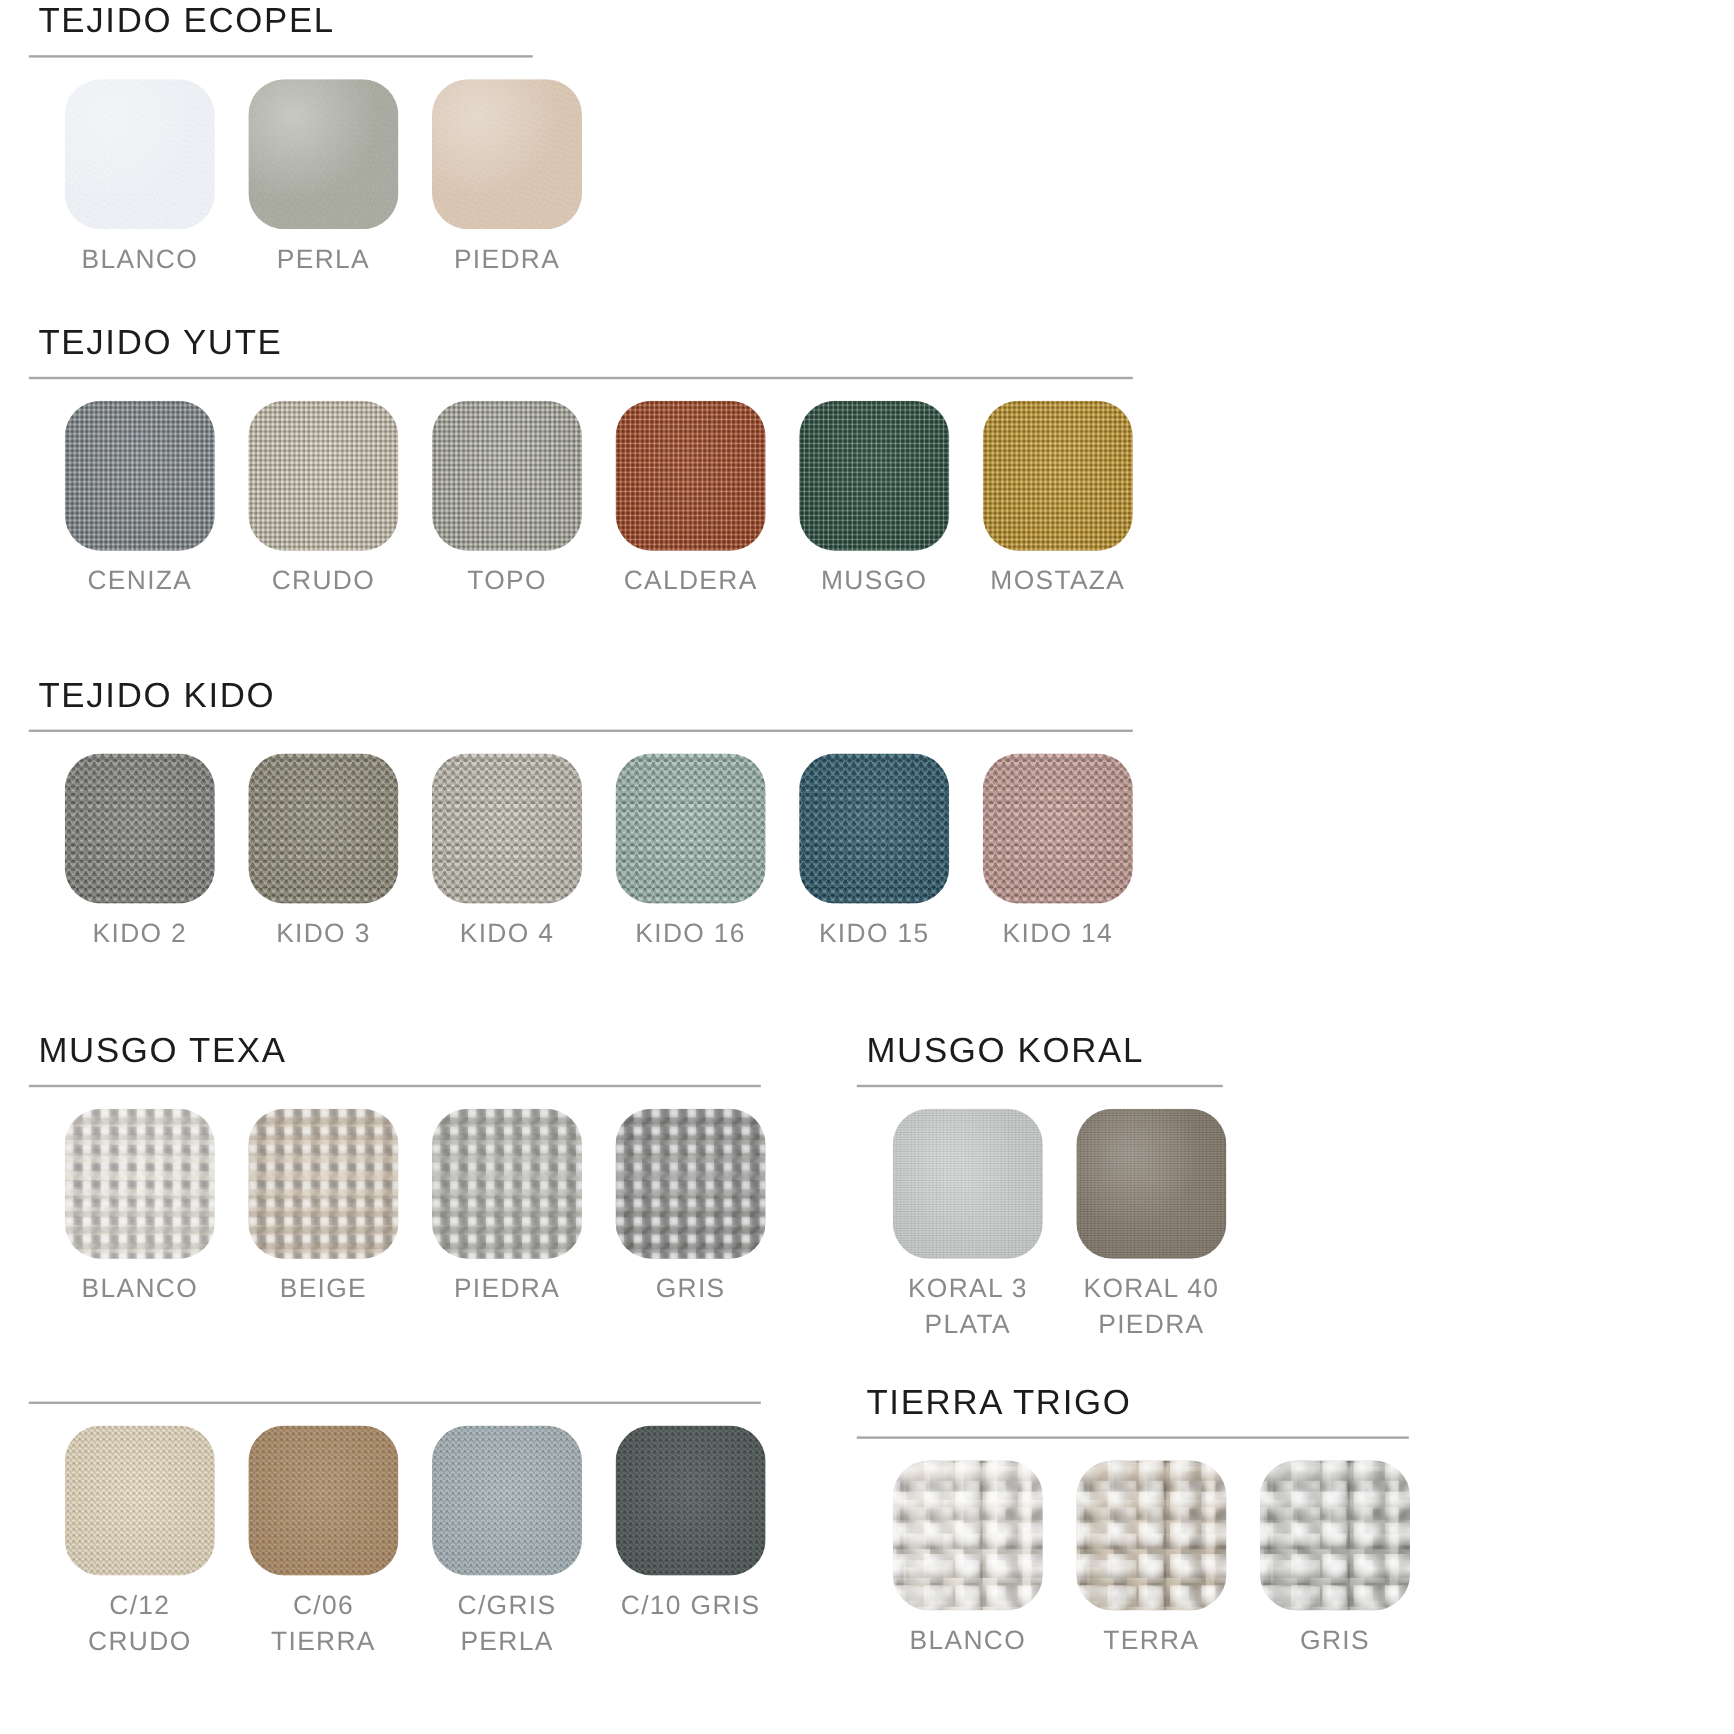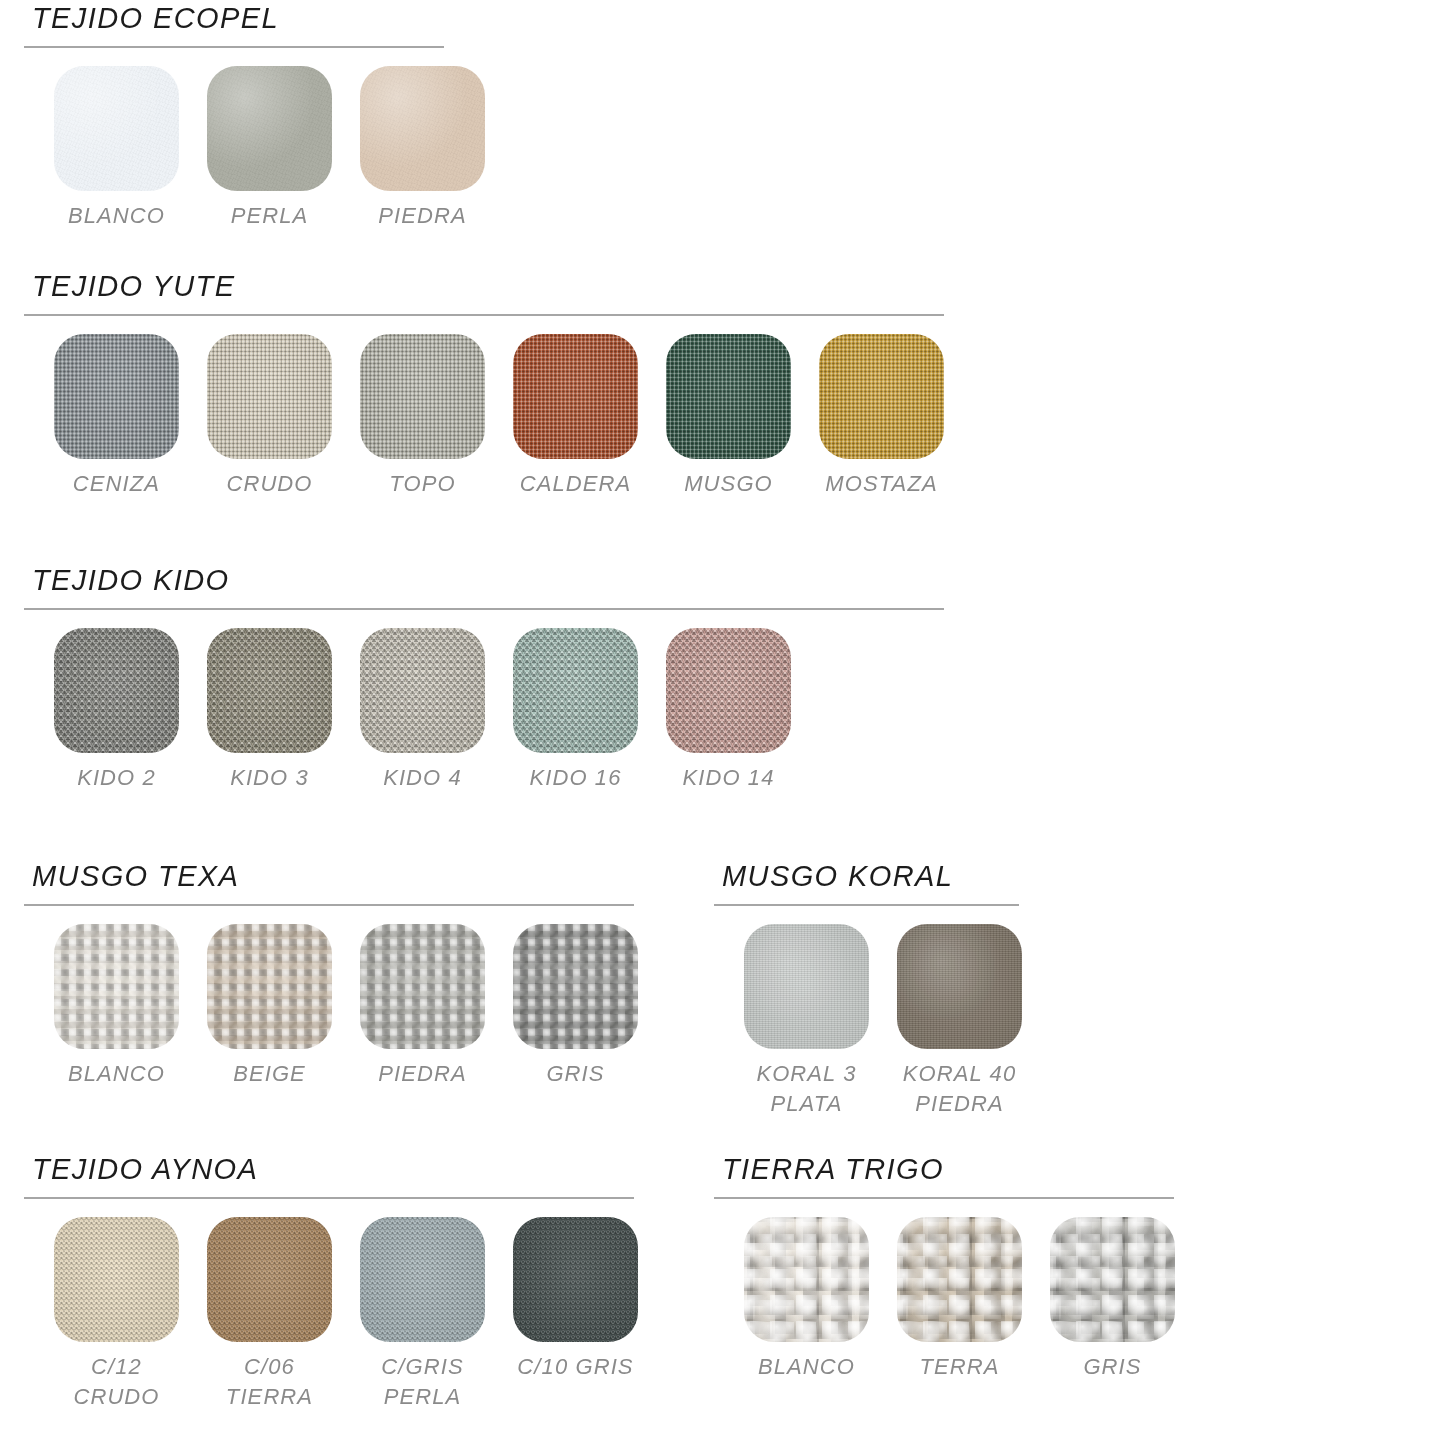--- a/index.html
+++ b/index.html
@@ -14,21 +14,20 @@
     font-family: "Liberation Sans", sans-serif;
     -webkit-font-smoothing: antialiased;
     overflow: hidden;
   }
 
   .page {
     position: relative;
     width: 1445px;
     height: 1088px;
     background: #ffffff;
-    font-style: italic;
   }
 
   
   .section {
     position: absolute;
   }
 
   .section-header {
     font-size: 29px;
     letter-spacing: 1.4px;
@@ -245,20 +244,24 @@
         </div>
         <div class="swatch-cell">
           <div class="swatch-chip tex-kido" style="background-color: rgb(207, 202, 189);"></div>
           <div class="swatch-label">KIDO 4</div>
         </div>
         <div class="swatch-cell">
           <div class="swatch-chip tex-kido" style="background-color: rgb(168, 196, 187);"></div>
           <div class="swatch-label">KIDO 16</div>
         </div>
         <div class="swatch-cell">
+          <div class="swatch-chip tex-kido" style="background-color: rgb(43, 92, 112);"></div>
+          <div class="swatch-label">KIDO 15</div>
+        </div>
+        <div class="swatch-cell">
           <div class="swatch-chip tex-kido" style="background-color: rgb(212, 166, 158);"></div>
           <div class="swatch-label">KIDO 14</div>
         </div>
       </div>
   </div>
 
   <div class="section" id="sec-texa" style="left:10px; top:862px;">
     <div class="section-header">MUSGO TEXA</div>
     <div class="section-rule" style="width: 610px;"></div>
     <div class="swatch-row">
@@ -292,21 +295,20 @@
         </div>
         <div class="swatch-cell">
           <div class="swatch-chip tex-koral" style="background-color: rgb(125, 115, 101);"></div>
           <div class="swatch-label">KORAL 40
 PIEDRA</div>
         </div>
       </div>
   </div>
 
   <div class="section" id="sec-aynoa" style="left:10px; top:1155px;">
-    <div class="section-header">TEJIDO AYNOA</div>
     <div class="section-rule" style="width: 610px;"></div>
     <div class="swatch-row">
         <div class="swatch-cell">
           <div class="swatch-chip tex-aynoa" style="background-color: rgb(235, 222, 195);"></div>
           <div class="swatch-label">C/12
 CRUDO</div>
         </div>
         <div class="swatch-cell">
           <div class="swatch-chip tex-aynoa" style="background-color: rgb(176, 140, 100);"></div>
           <div class="swatch-label">C/06

